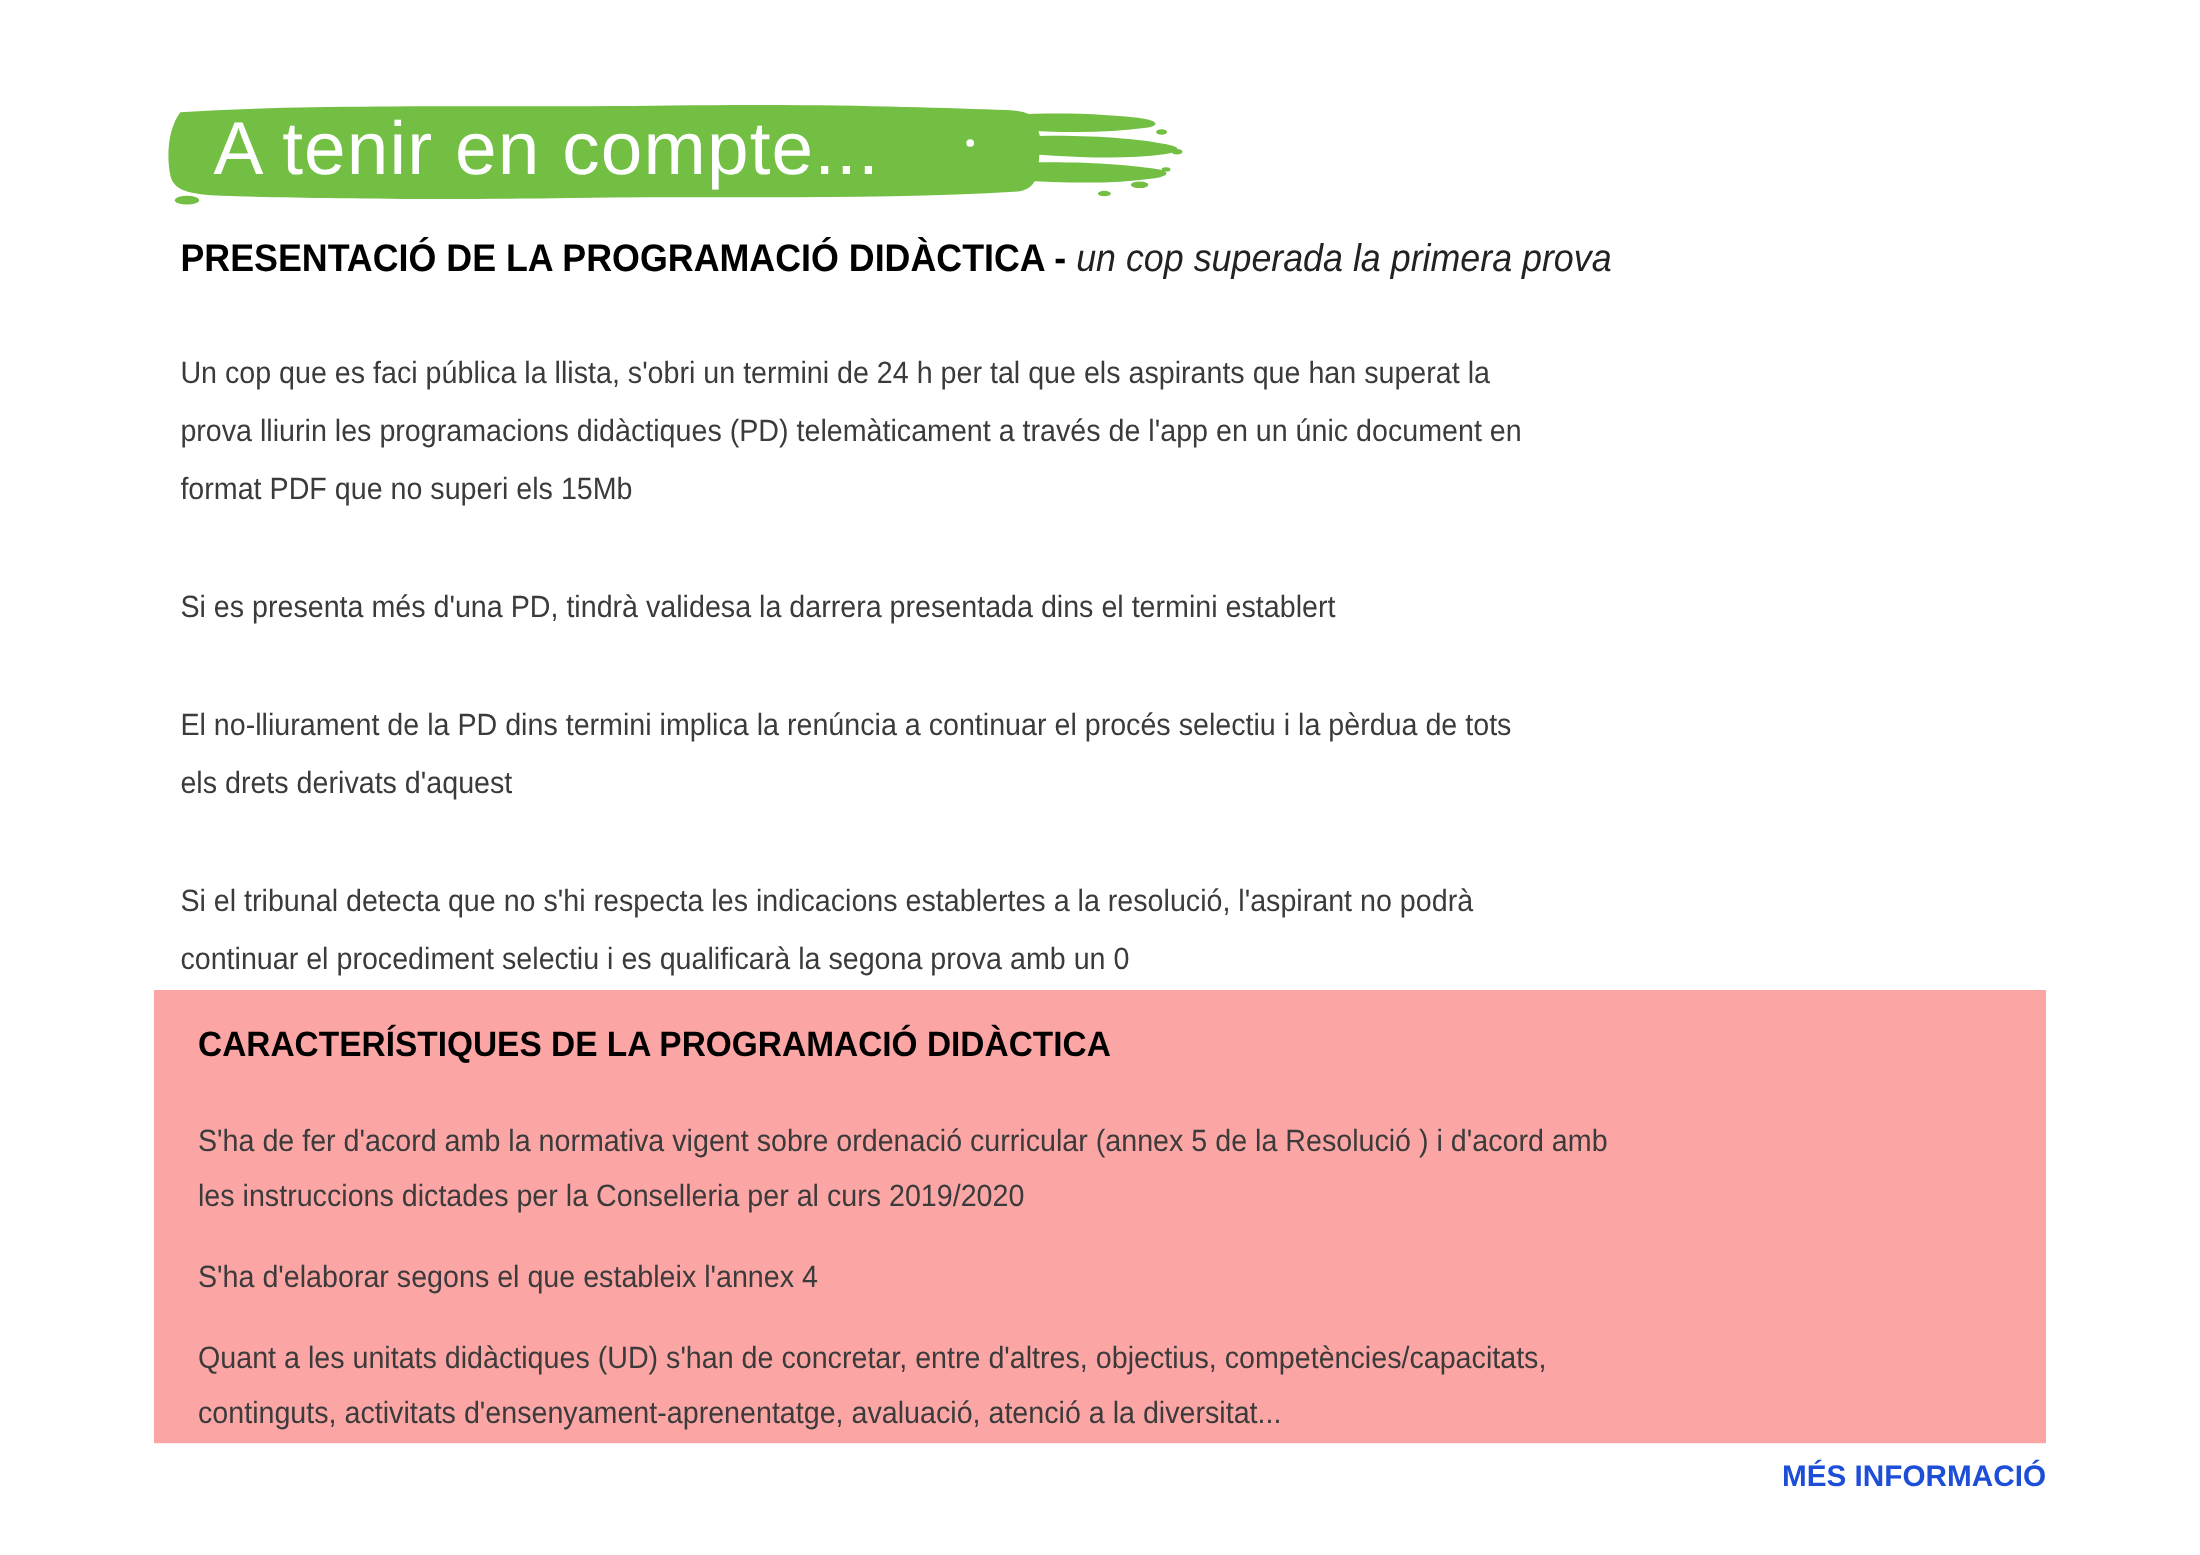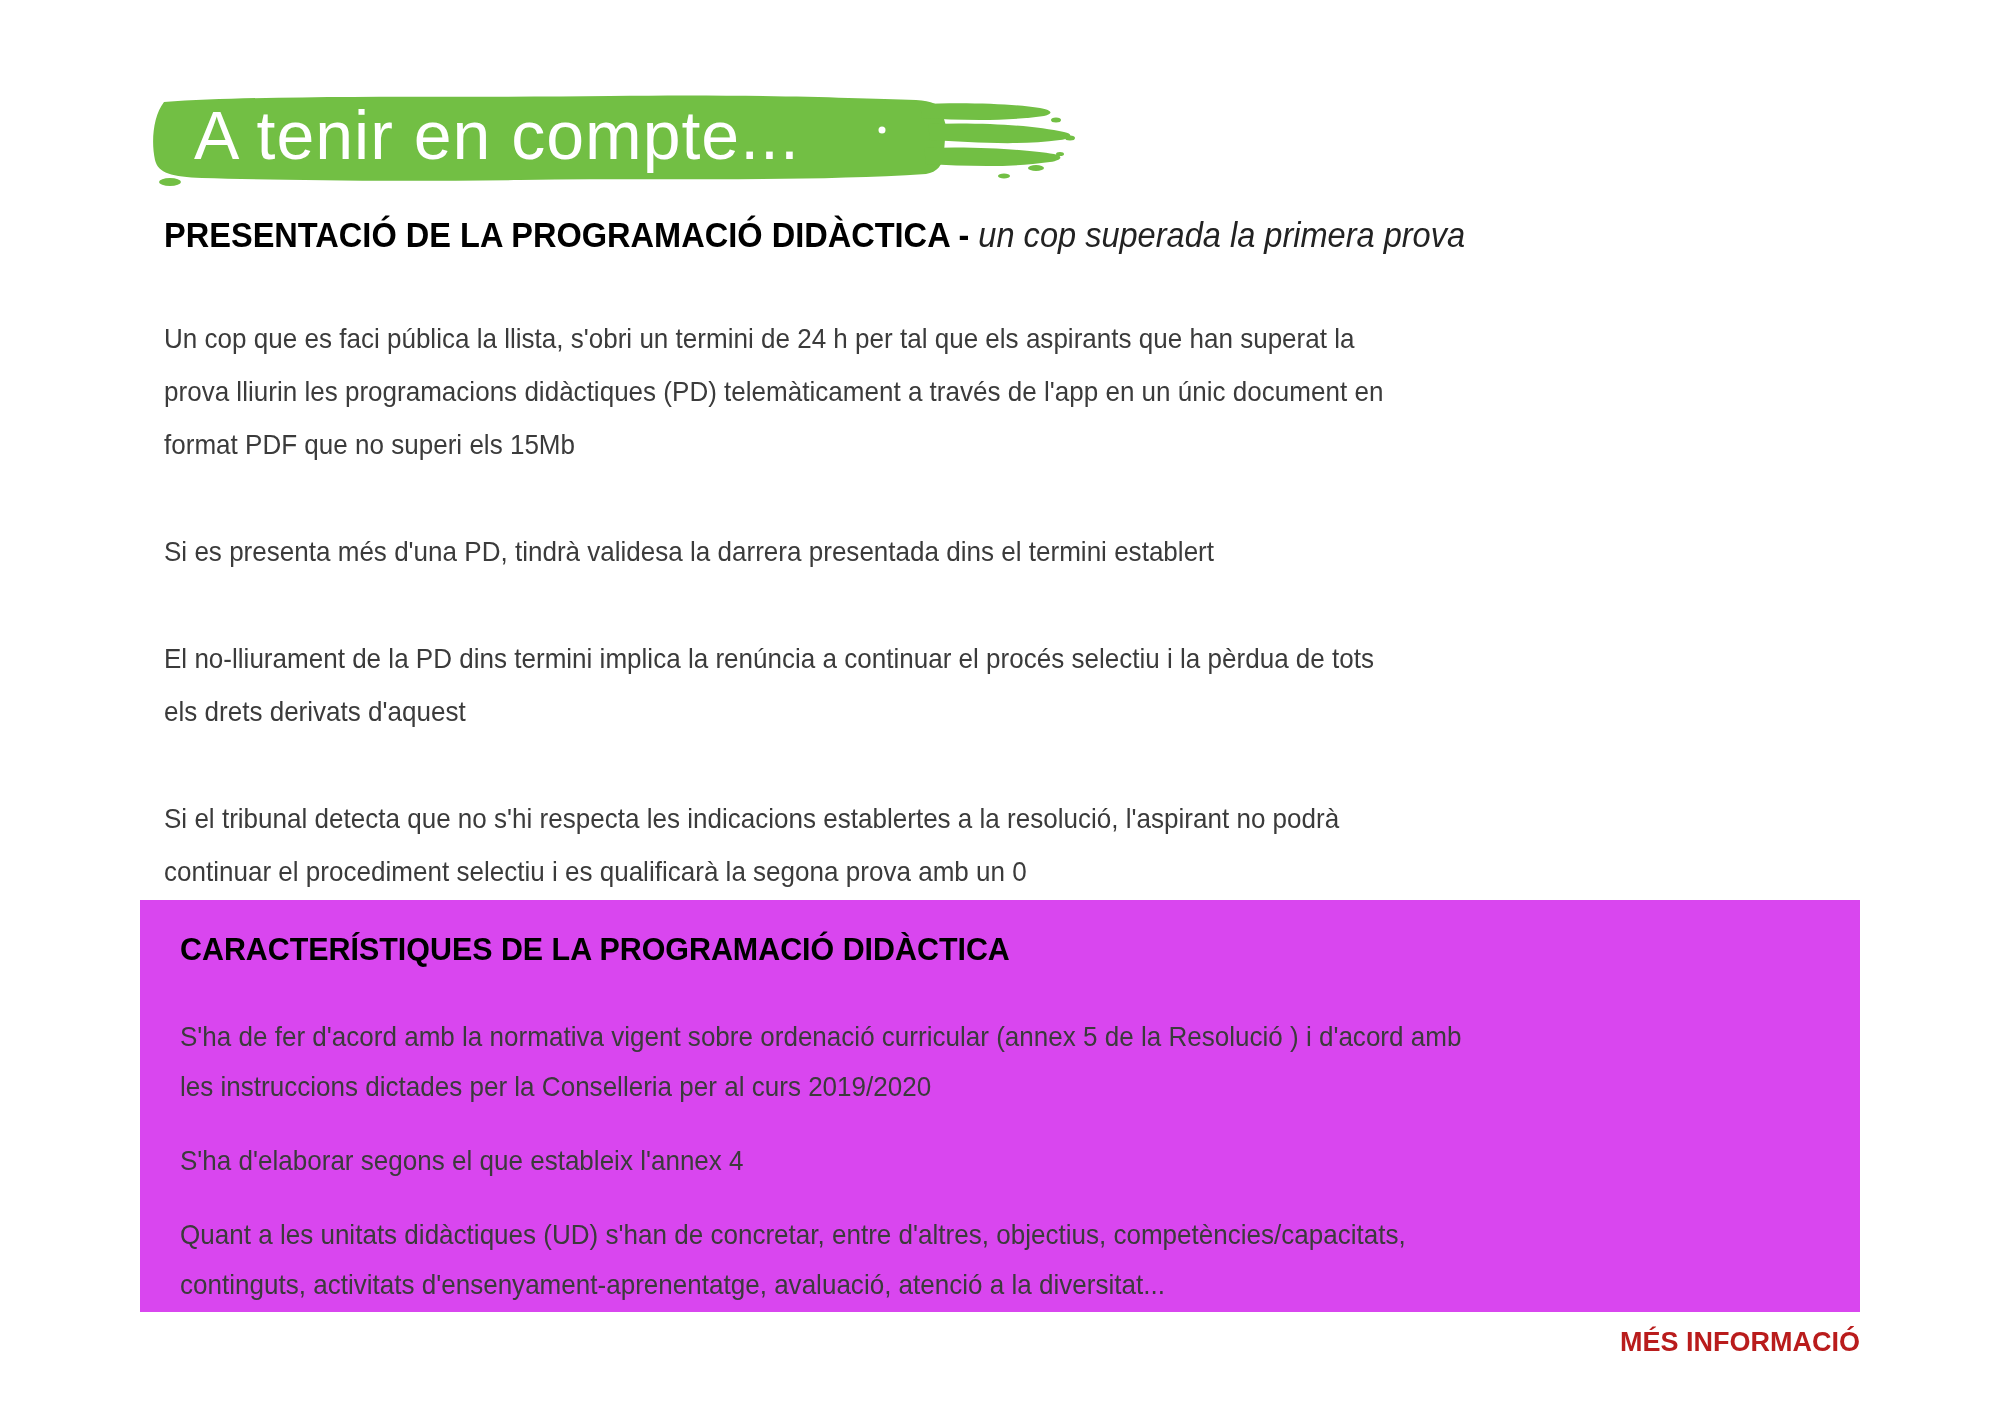--- a/index.html
+++ b/index.html
@@ -38,21 +38,21 @@
     margin:0 0 54px 0;
     font-size:28px; font-weight:300;
     line-height:53px;
     color:#3b3b3b;
     white-space:pre-line;
     transform:scaleX(0.93); transform-origin:0 0;
   }
   .greenbox {
     position:absolute; left:140px; top:900px;
     width:1720px; height:412px;
-    background:#d946ef;
+    background:#fca5a5;
     box-sizing:border-box;
     padding:30px 40px 0 40px;
   }
   .box-title {
     font-size:32px; font-weight:700; color:#000000;
     line-height:38px; margin:0 0 44px 0;
     transform:scaleX(0.95); transform-origin:0 0;
     white-space:nowrap;
   }
   .box-para {
@@ -61,21 +61,21 @@
     line-height:50px;
     color:#3b3b3b;
     white-space:pre-line;
     transform:scaleX(0.93); transform-origin:0 0;
   }
   .footer {
     position:absolute; right:140px; top:1326px;
     text-align:right;
     font-size:27px; font-weight:700;
     line-height:33px;
-    color:#b91c1c;
+    color:#1d4ed8;
   }
 </style>
 </head>
 <body>
 
 <div class="page">
 
   <div class="banner">
     <svg viewBox="0 0 946 98" preserveAspectRatio="none">
       <g fill="#72bf44">

